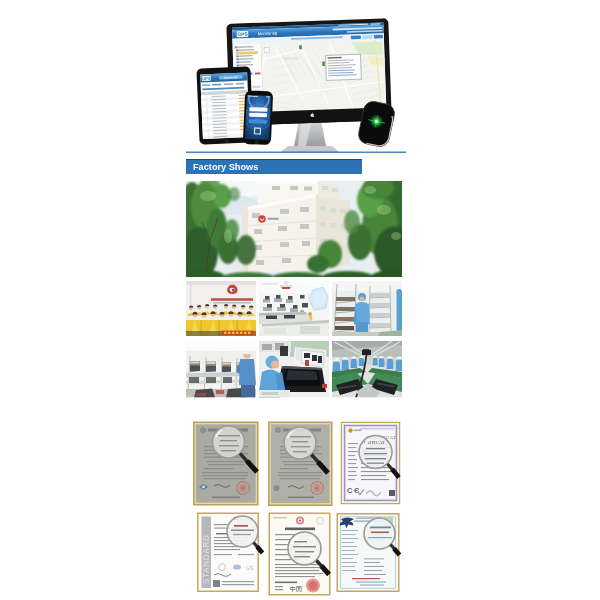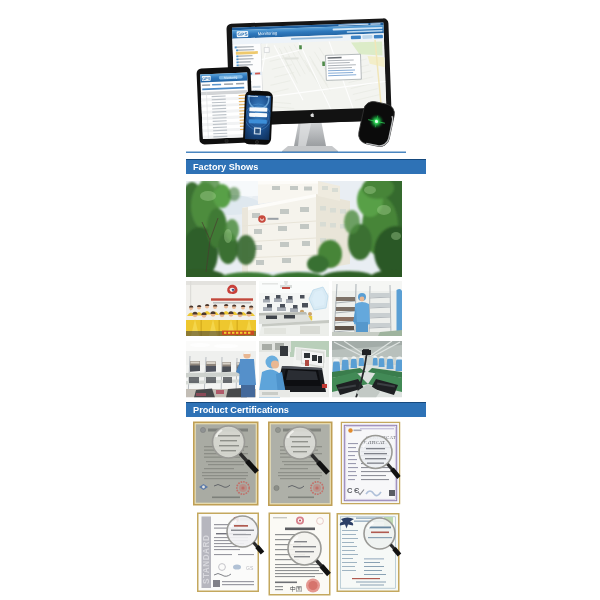--- a/index.html
+++ b/index.html
@@ -1,18 +1,18 @@
 <!DOCTYPE html>
 <html><head>
 <meta charset="utf-8">
 <style>
   html,body{margin:0;padding:0;background:#fff;}
   #page{position:relative;width:600px;height:600px;background:#fff;overflow:hidden;
         font-family:"Liberation Sans",sans-serif;}
-  .bar{position:absolute;left:186px;width:240px;height:15px;background:#2e72b6;
+  .bar{position:absolute;left:186px;width:176px;height:15px;background:#2e72b6;
        border-top:1px solid #15497e;box-sizing:border-box;}
   .bar span{position:absolute;left:7px;top:1.5px;color:#fff;font-weight:bold;font-size:9.2px;}
 </style>
 </head>
 <body>
 <div id="page">
   <svg width="600" height="600" viewBox="0 0 600 600" style="position:absolute;left:0;top:0">
     <defs>
       <linearGradient id="hdr" x1="0" y1="0" x2="0" y2="1">
         <stop offset="0" stop-color="#5ba3d9"></stop>
@@ -963,16 +963,13 @@
         <path d="M373.5 522.5 a14 14 0 0 0 -6 6.5" stroke="#fdfefd" stroke-width="2" fill="none" opacity="0.9"></path>
         <line x1="390.5" y1="544.5" x2="399" y2="554" stroke="#2c2c2c" stroke-width="3.2"></line>
         <line x1="394" y1="548.5" x2="399.5" y2="555" stroke="#111" stroke-width="4.6"></line>
       </g>
     </g>
   </svg>
 
   <div class="bar" style="top:159px">
       <span>Factory Shows</span>
     </div>
-  <div class="bar" style="top:402px">
-      <span>Product Certifications</span>
-    </div>
 </div>
 
 </body></html>

